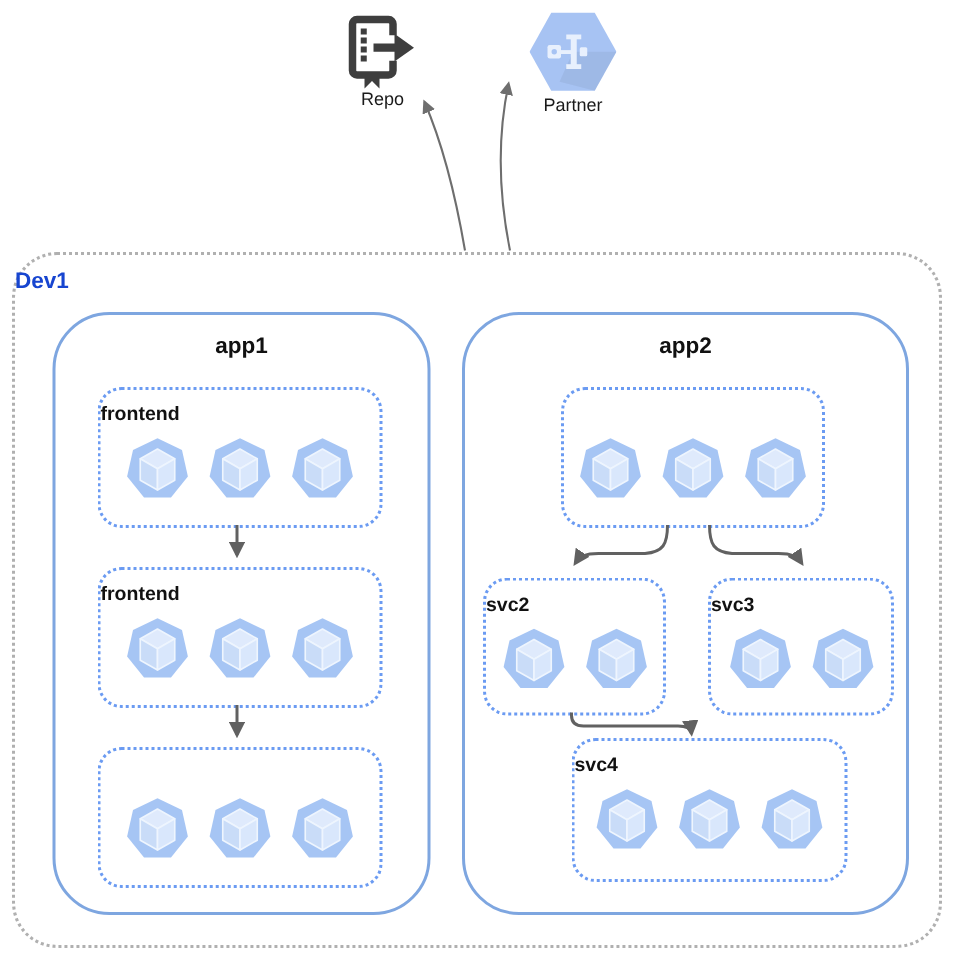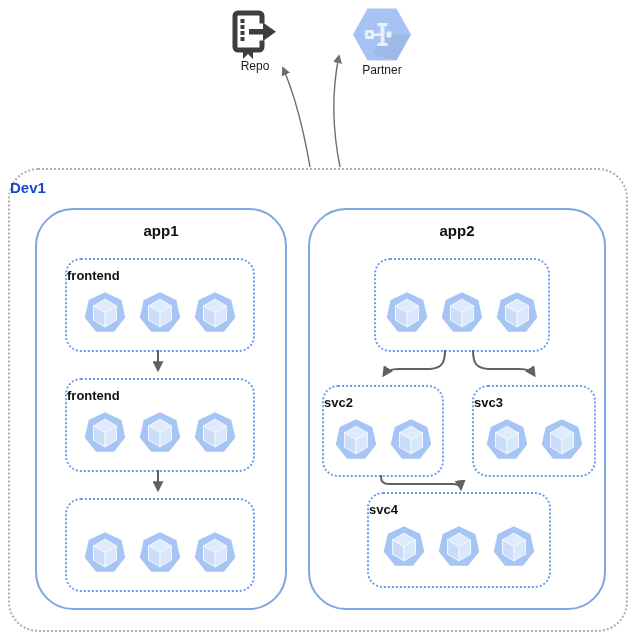--- a/index.html
+++ b/index.html
@@ -42,21 +42,21 @@
   }
   .pod{display:block;}
   
   #svc-frontend{left:28px;top:48px;width:186px;height:90px;}
   #svc-backend{left:28px;top:168px;width:186px;height:90px;}
   #svc-database{left:28px;top:288px;width:186px;height:90px;}
   
   #svc-sv1{left:64px;top:48px;width:172px;height:90px;}
   #svc-svc2{left:12px;top:175px;width:118px;height:88px;}
   #svc-svc3{left:162px;top:175px;width:120px;height:88px;}
-  #svc-svc4{left:57px;top:282px;width:180px;height:92px;}
+  #svc-svc4{left:71px;top:282px;width:180px;height:92px;}
   #edges-overlay{
     left:0;top:0;width:636px;height:636px;pointer-events:none;
   }
   #repo-icon{left:227px;top:10px;}
   #repo-label{left:213px;top:60px;width:84px;}
   #partner-icon{left:353px;top:7px;}
   #partner-label{left:339px;top:64px;width:86px;}
 </style>
 </head>
 <body>

